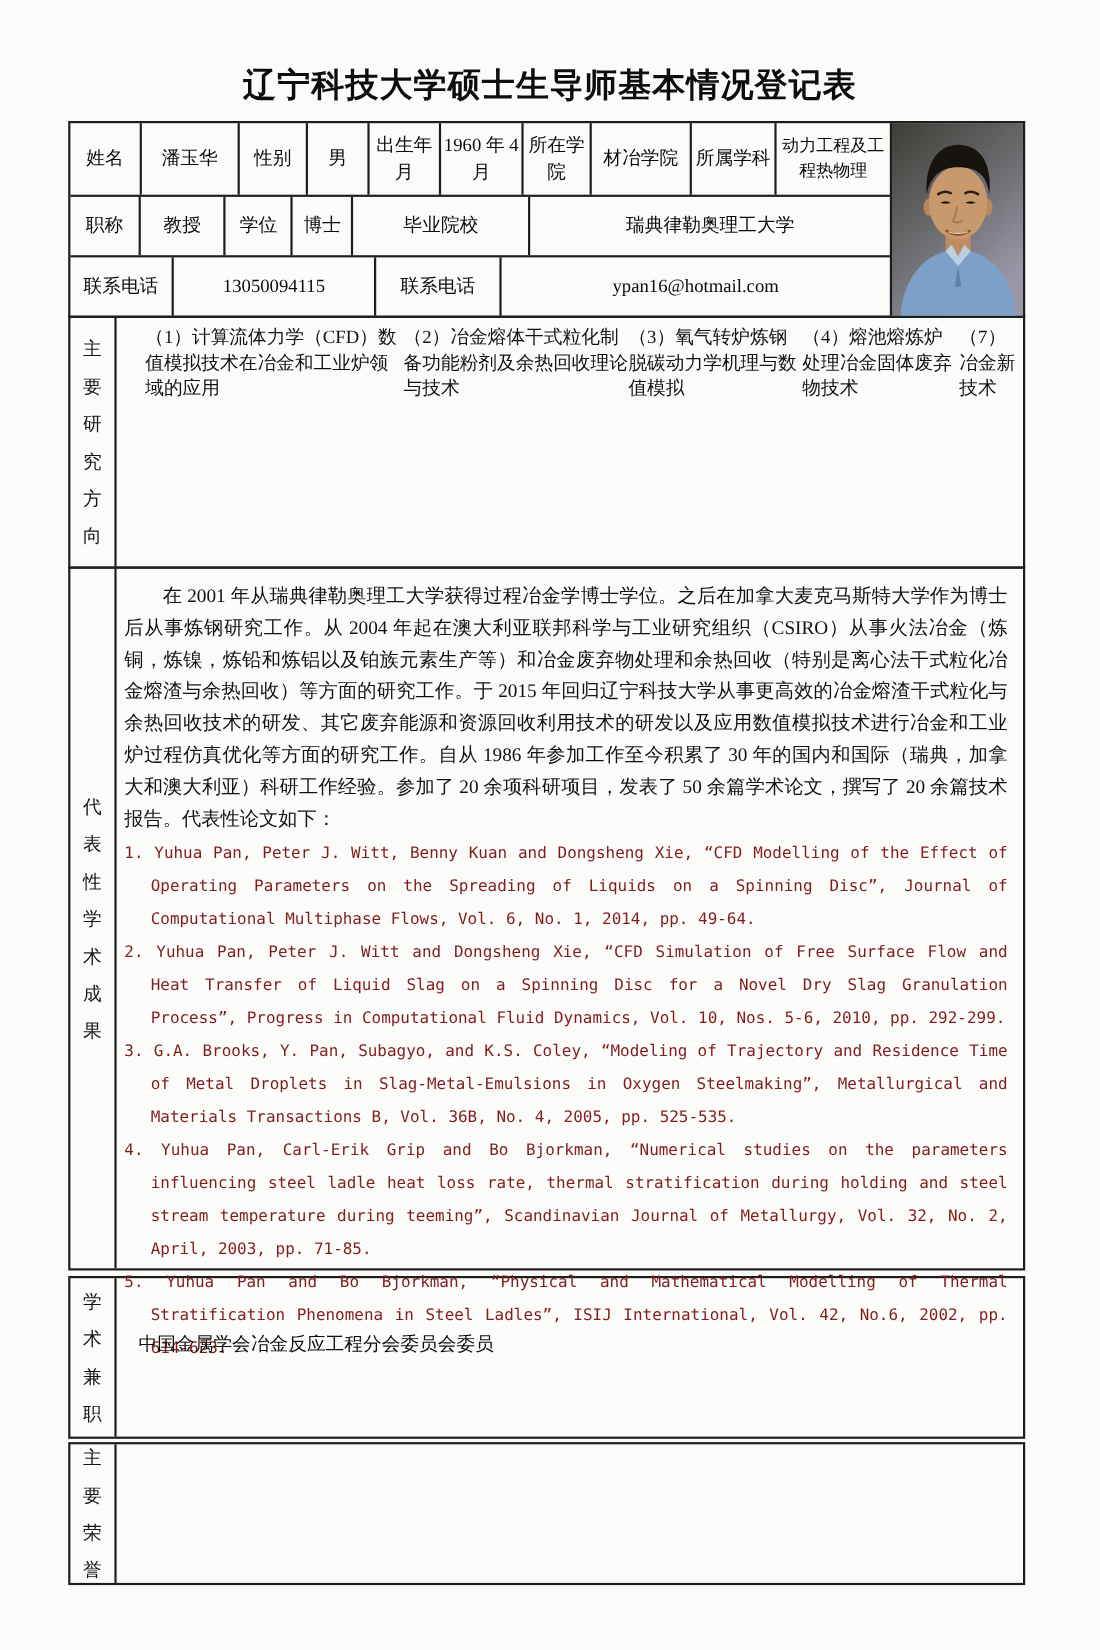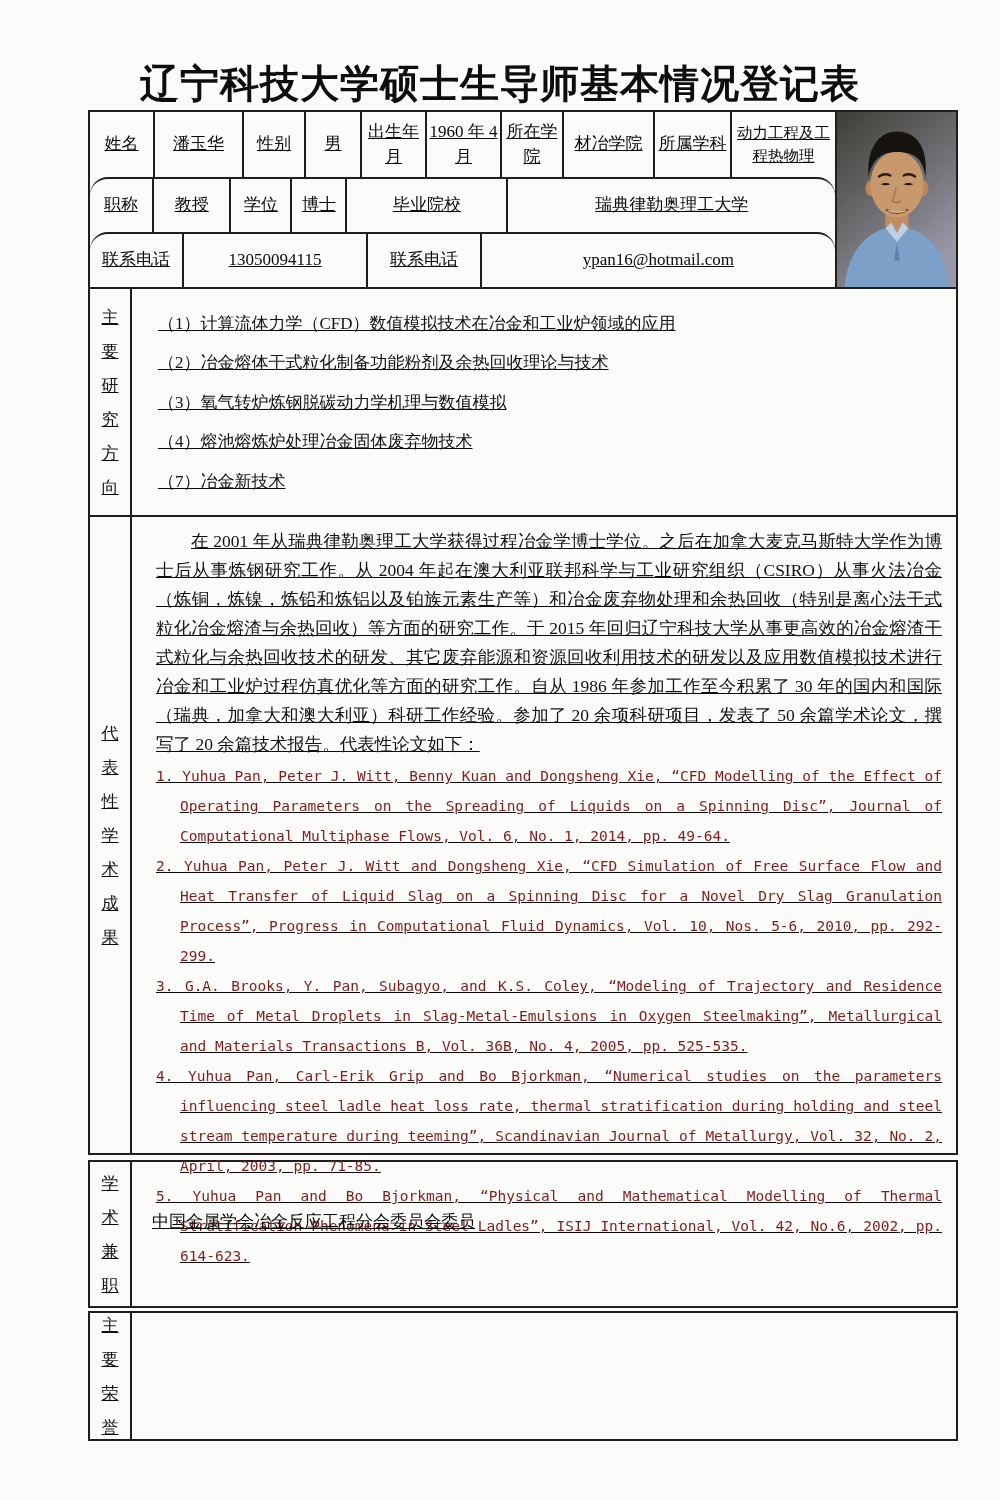--- a/index.html
+++ b/index.html
@@ -1,47 +1,47 @@
 <!DOCTYPE html>
 <html><head>
 <meta charset="utf-8">
 <style>
   * { margin:0; padding:0; box-sizing:border-box; }
   body { background:#e8e8e8; font-family:"Liberation Serif","DejaVu Serif",serif; }
   .page { position:relative; width:1000px; height:1500px; margin:0 auto; background:#fbfbf9; color:#0a0a0a; overflow:hidden; }
   .page-title { position:absolute; top:57px; left:0; width:100%; text-align:center;
-    font-size:39px; font-weight:bold; letter-spacing:1px; color:#0d0d0d; }
-  .form { position:absolute; left:88px; top:110px; width:870px;text-decoration:underline; }
+    font-size:30px; font-weight:bold; letter-spacing:1px; color:#0d0d0d; }
+  .form { position:absolute; left:62px; top:110px; width:870px; }
   .block { border:2px solid #1e1e1e; margin-top:-2px; }
   .block:first-child { margin-top:0; }
 
   
   .header { display:flex; }
   .header-left { width:745px; }
   .hrow { display:flex; }
-  .hrow + .hrow { border-top:2px solid #1e1e1e;border-radius:18px; }
+  .hrow + .hrow { border-top:2px solid #1e1e1e; }
   .r1 { height:65px; }
   .r2, .r3 { height:55px; }
   .cell { display:flex; align-items:center; justify-content:center; text-align:center;
     font-size:17px; line-height:1.45; padding:2px; border-left:2px solid #1e1e1e; }
   .cell:first-child { border-left:none; }
   .cell.small { font-size:15.5px; }
   .photo-cell { width:125px; border-left:2px solid #1e1e1e; background:#55545a; }
   .photo-cell svg { display:block; width:100%; height:100%; }
 
   
   .sec { display:flex; }
   .sec-label { width:42px; border-right:2px solid #1e1e1e; display:flex; flex-direction:column;
     align-items:center; justify-content:center; gap:11px; font-size:17px; color:#141414; }
   .sec-body { flex:1; }
   .sec-research { height:230px; }
-  .sec-research .sec-body { display:flex; flex-direction:column; justify-content:space-evenly; padding:6px 0 6px 26px; }
+  .sec-research .sec-body { display:flex; flex-direction:row; justify-content:space-evenly; padding:6px 0 6px 26px; }
   .research-item { font-size:17px; color:#111; }
   .sec-achv { height:640px; }
-  .sec-achv .sec-body { padding:10px 14px 0 24px; }
+  .sec-achv .sec-body { padding:10px 14px 0 7px; }
   .achv-intro { font-size:17.5px; line-height:29px; text-align:justify; text-indent:2em; color:#111; }
   .pub-list { margin-top:2px; }
   .pub { font-family:"DejaVu Sans Mono","Liberation Mono",monospace; font-size:14.5px; line-height:30px;
     text-align:justify; padding-left:24px; text-indent:-24px; color:#7f1d1d; }
   .sec-positions { height:148px; margin-top:5px; }
   .sec-positions .sec-body { padding:48px 0 0 20px; font-size:17px; }
   .sec-honors { height:130px; margin-top:3px; }
 </style>
 </head>
 <body>

